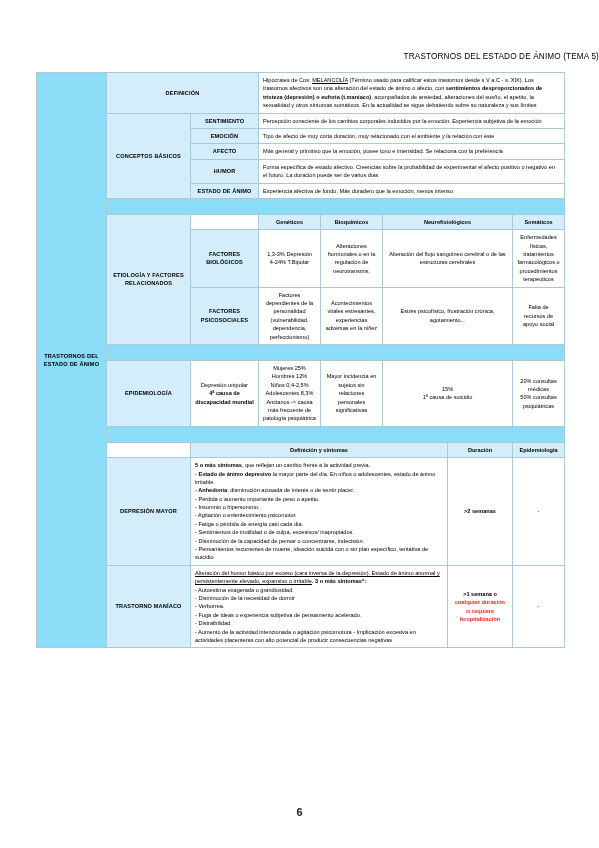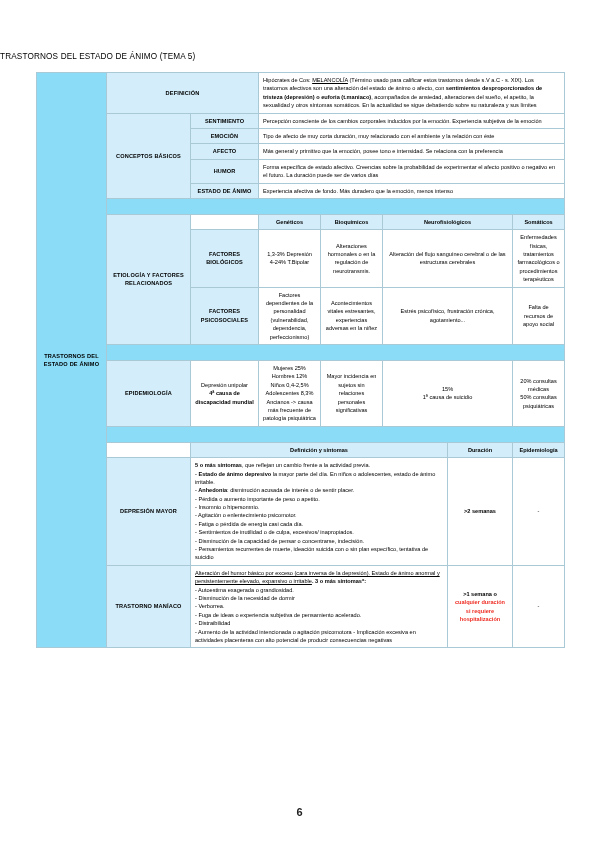--- a/index.html
+++ b/index.html
@@ -19,21 +19,21 @@
     position: relative;
     width: 599px;
     height: 848px;
     box-sizing: border-box;
   }
   .doc-title {
     position: absolute;
     left: 0;
     top: 52px;
     width: 599px;
-    text-align: left;
+    text-align: right;
     font-size: 8.2px;
     letter-spacing: 0.15px;
     color: #000;
   }
   .table-wrap {
     position: absolute;
     left: 36px;
     top: 72px;
     width: 528px;
   }

